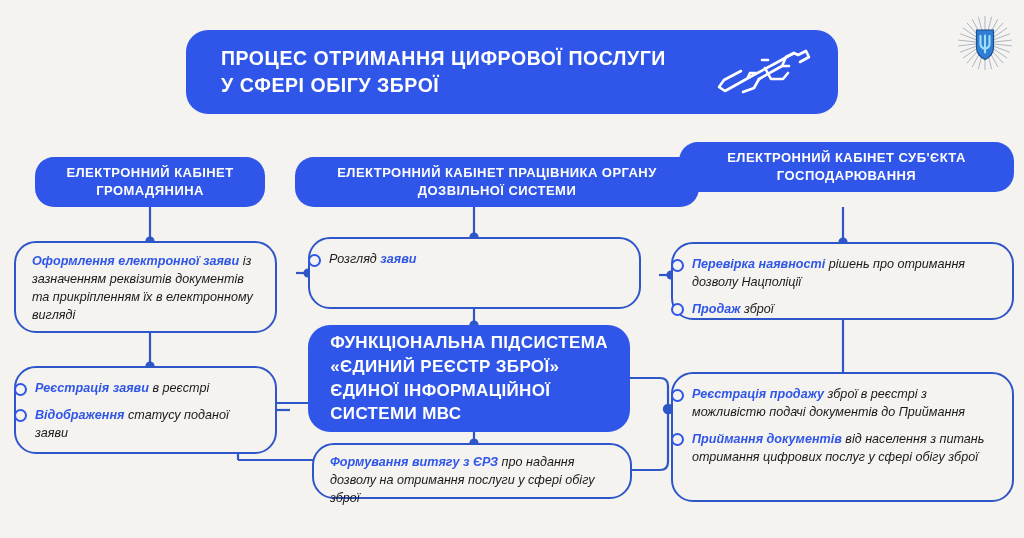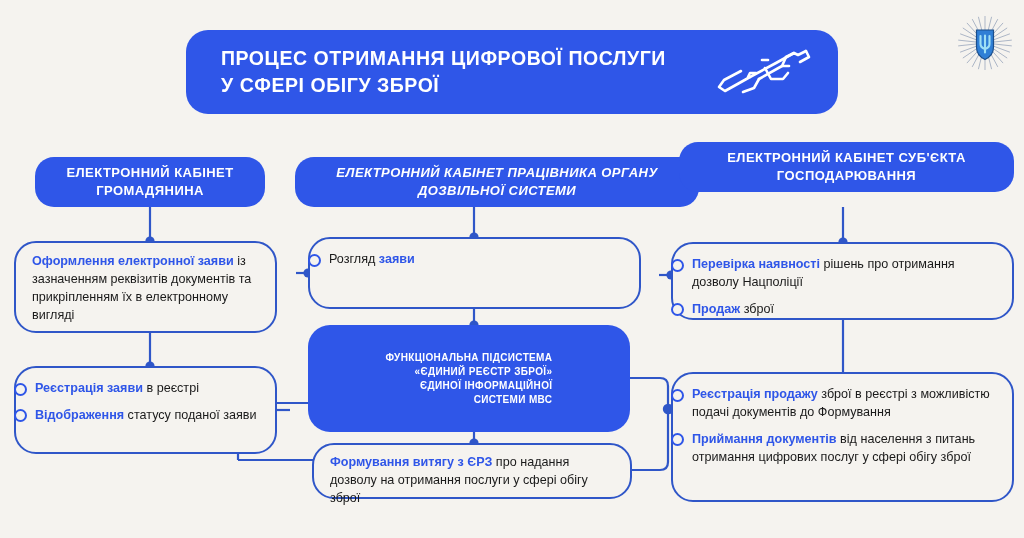--- a/index.html
+++ b/index.html
@@ -37,56 +37,56 @@
 
   
   .col-head{
     position:absolute;background:#2F56E8;border-radius:19px;
     color:#fff;display:flex;align-items:center;justify-content:center;
     text-align:center;font-size:13px;font-weight:700;letter-spacing:.45px;
     line-height:1.36;text-transform:uppercase;padding:0 14px;
     box-sizing:border-box;
   }
   #head-citizen{left:35px;top:157px;width:230px;height:50px;}
-  #head-permit{left:295px;top:157px;width:404px;height:50px;font-style:italic;}
+  #head-permit{left:295px;top:157px;width:404px;height:50px;}
   #head-business{left:679px;top:142px;width:335px;height:50px;}
 
   
   .card{
     position:absolute;box-sizing:border-box;
     border:2.2px solid #2F56C8;border-radius:22px;
     background:#F5F3EF;
   }
   .card .inner{padding:12px 16px 12px 10px;}
   .row{display:flex;align-items:flex-start;margin-bottom:9px;}
   .row:last-child{margin-bottom:0;}
   .bullet{
     flex:0 0 auto;width:13px;height:13px;border:2.1px solid #2F56E8;
     border-radius:50%;margin-right:8px;margin-left:-12px;margin-top:2.5px;
     background:#F5F3EF;box-sizing:border-box;
   }
-  .txt{font-size:12.6px;line-height:1.42;color:#1A1A1A;}
+  .txt{font-size:12.6px;line-height:1.42;color:#1A1A1A;font-style:italic;}
   .hl{color:#2F56E8;font-weight:700;}
   .nohl-blk{color:#1A1A1A;font-weight:400;}
 
   #card-apply   {left:14px; top:241px; width:263px;height:92px;}
   #card-apply .inner{padding:10px 14px 10px 16px;}
   #card-register{left:14px; top:366px; width:263px;height:88px;}
   #card-review  {left:308px;top:237px; width:333px;height:72px;}
   #card-extract {left:312px;top:443px; width:320px;height:56px;}
   #card-extract .inner{padding:9px 14px 9px 16px;}
   #card-check   {left:671px;top:242px; width:343px;height:78px;}
   #card-sale    {left:671px;top:372px; width:343px;height:130px;}
 
   
   #core{
     position:absolute;left:308px;top:325px;width:322px;height:107px;
     background:#2F56E8;border-radius:22px;
-    display:flex;align-items:center;justify-content:center;text-align:right;
-    color:#fff;font-size:10px;font-weight:700;letter-spacing:.35px;
+    display:flex;align-items:center;justify-content:center;text-align:left;
+    color:#fff;font-size:17px;font-weight:700;letter-spacing:.35px;
     line-height:1.4;text-transform:uppercase;box-sizing:border-box;padding:0 12px;
   }
 </style>
 </head>
 <body>
 
 <div class="canvas">
 
   <svg class="wires" viewBox="0 0 1024 538">
 
@@ -274,21 +274,21 @@
       </div>
     </div>
   </div>
 
   <div class="card" id="card-sale">
     <div class="inner">
       <div class="row">
         <span class="bullet"></span>
         <div class="txt">
           <span class="hl">Реєстрація продажу</span>
-          <span class="nohl-blk">зброї в реєстрі з можливістю подачі документів до Формування</span>
+          <span class="nohl-blk">зброї в реєстрі з можливістю подачі документів до Приймання</span>
         </div>
       </div>
       <div class="row">
         <span class="bullet"></span>
         <div class="txt">
           <span class="hl">Приймання документів</span>
           <span class="nohl-blk">від населення з питань отримання цифрових послуг у сфері обігу зброї</span>
         </div>
       </div>
     </div>

